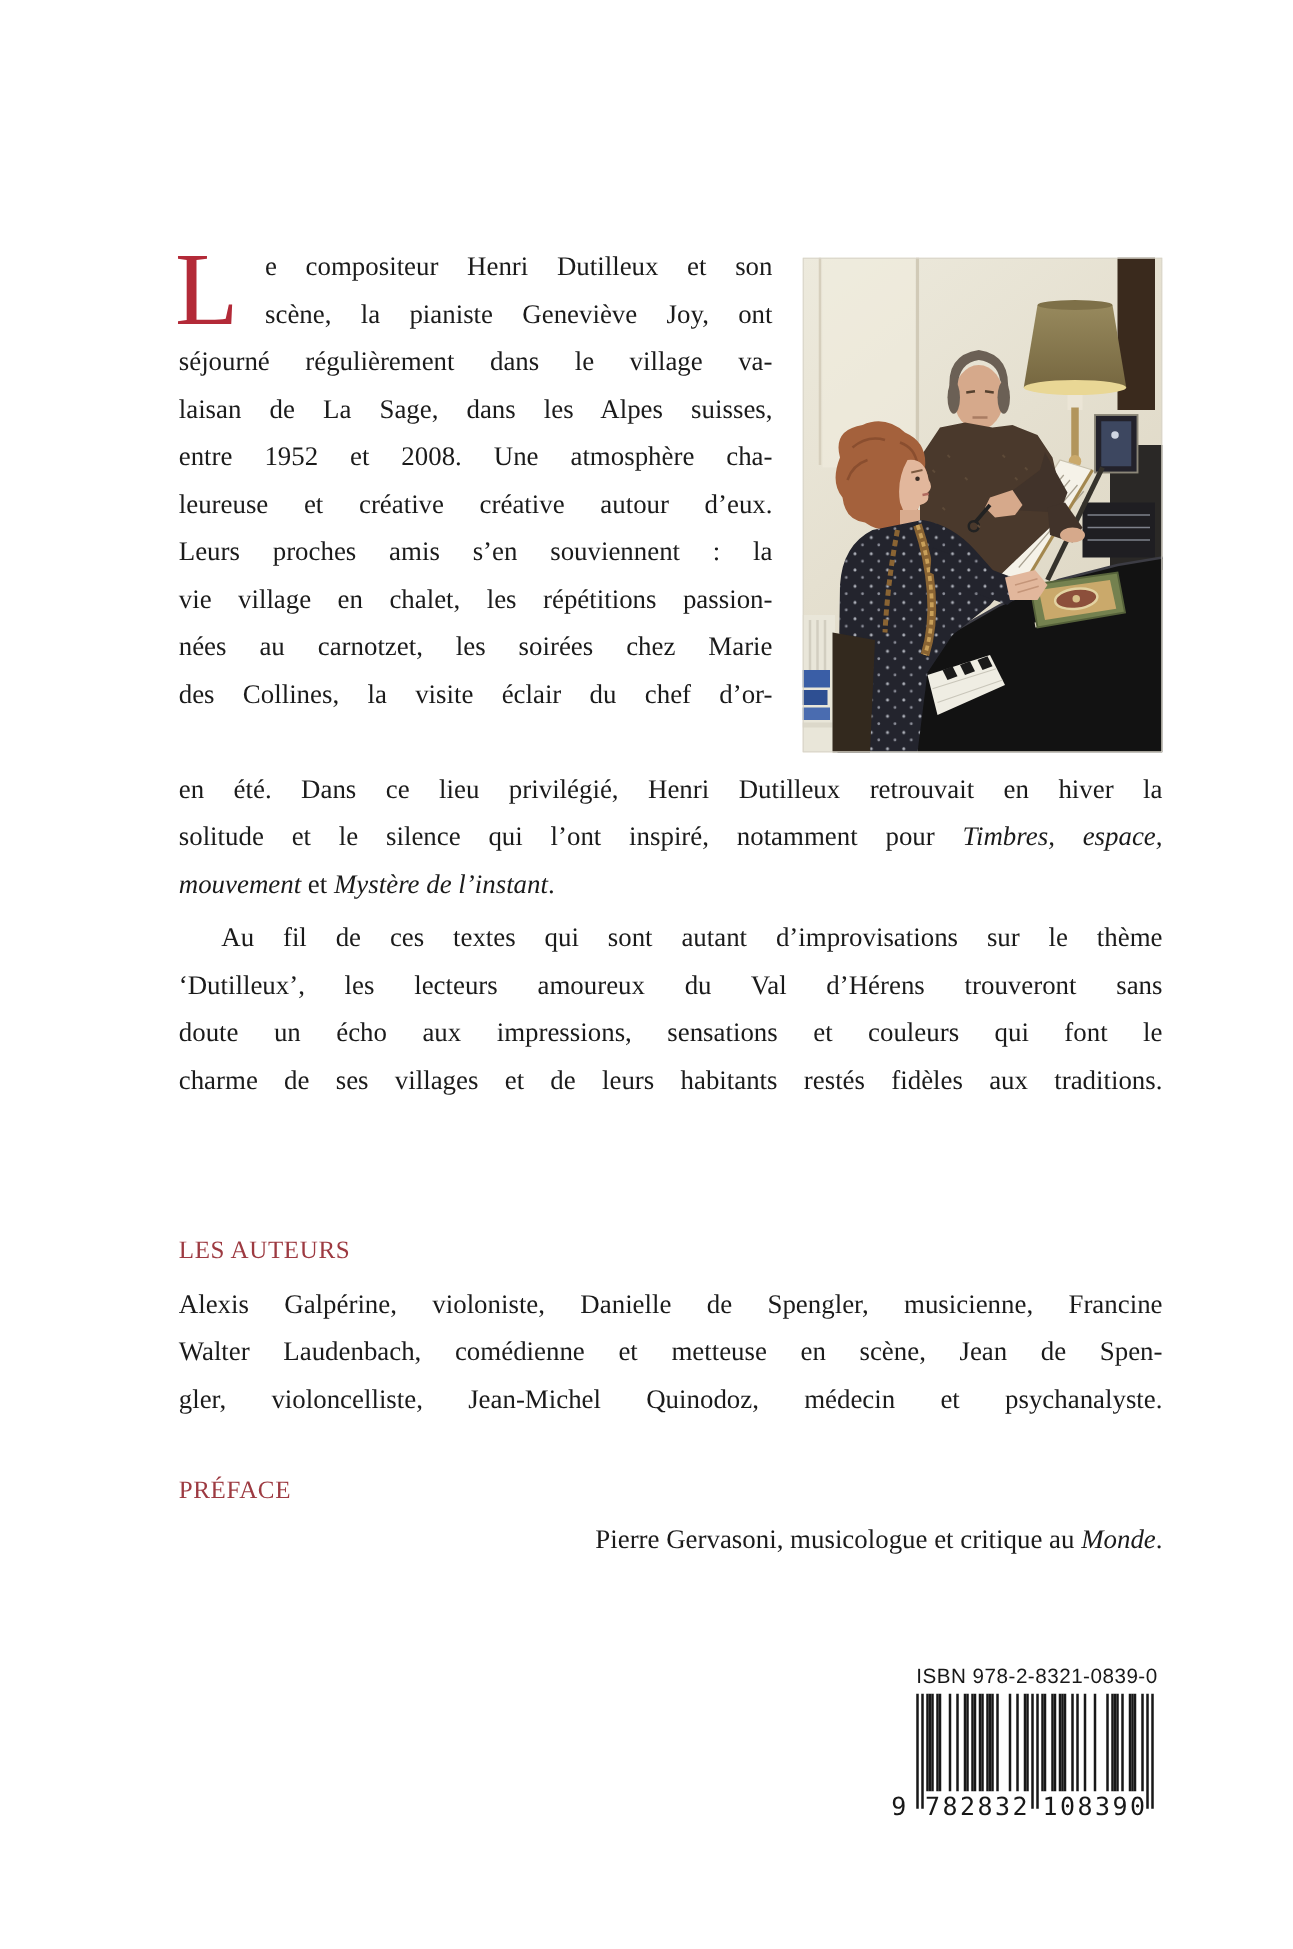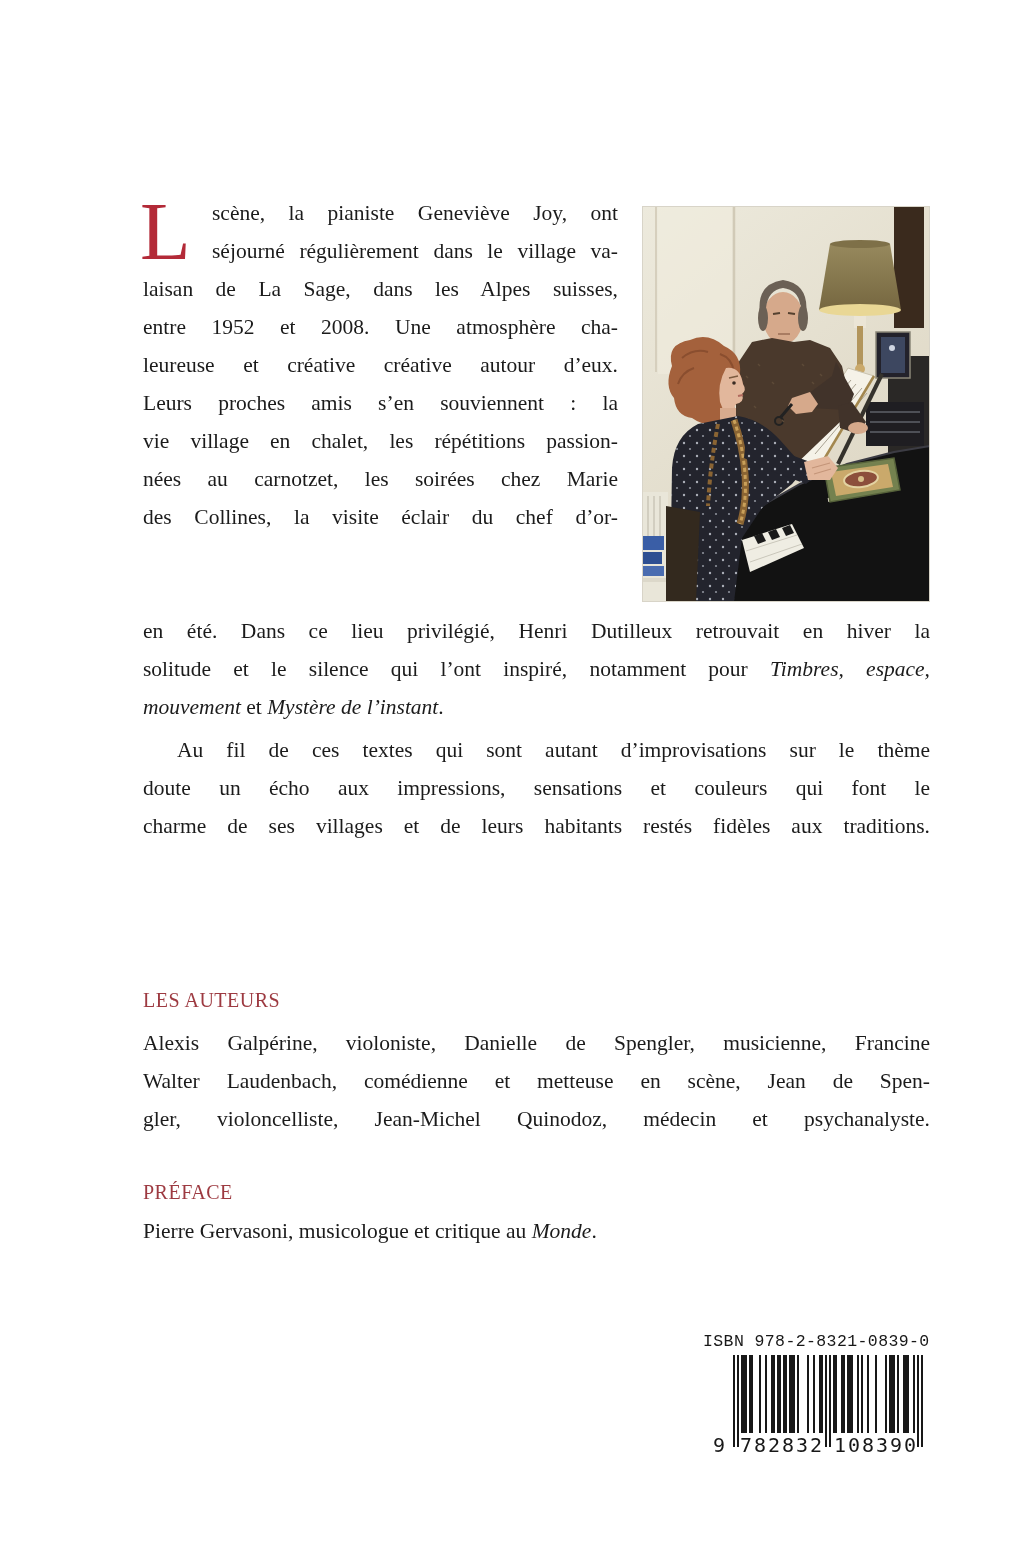--- a/index.html
+++ b/index.html
@@ -4,21 +4,21 @@
 <style>
   html,body { margin:0; padding:0; background:#ffffff; }
   body { width:1034px; height:1559px; position:relative; overflow:hidden;
          font-family:"Liberation Serif","DejaVu Serif",serif; color:var(--text-color,#1b1b1b); }
   .abs { position:absolute; }
 
   
   .bodytext { font-size:21.5px; line-height:38px; }
   .tline { text-align:justify; text-align-last:justify; white-space:normal; }
   .last-left .tline:last-child { text-align-last:left; }
-  .no-just .tline { text-align:left; text-align-last:auto; }
+  .no-just .tline { text-align:right; text-align-last:auto; }
   .indent-first .tline:first-child { text-indent:34px; }
   .tline i { font-style:italic; }
 
   
   #para1col { left:143px; top:194px; width:475px; }
   #para1col .tline:nth-child(1), #para1col .tline:nth-child(2) { padding-left:69px; }
   #dropcap { left:140px; top:190px; font-size:83px; line-height:1;
              color:var(--accent-dropcap,#b32a38); font-weight:400; }
 
   #para1full { left:143px; top:612px; width:787px; }
@@ -30,50 +30,52 @@
 
   
   .redhead { color:var(--accent-heading,#9d3a41); font-size:20px; line-height:32px; letter-spacing:0.5px; }
   #authors-heading { left:143px; top:984px; }
   #authors-lines   { left:143px; top:1024px; width:787px; }
   #preface-heading { left:143px; top:1176px; }
   #preface-line    { left:143px; top:1212px; width:787px; }
 
   
   #barcode { left:703px; top:1332px; width:250px; }
-  #isbn-label { width:190px; text-align:center;
-                font-family:Liberation Mono, monospace;
+  #isbn-label { margin-left:30px; width:190px; text-align:center;
+                font-family:Liberation Sans, sans-serif;
                 font-size:16.5px; letter-spacing:0.4px; color:#181818; white-space:nowrap; }
   .bdigit { font-family:"DejaVu Sans Mono",monospace; font-size:20px; fill:#181818; }
 </style>
 </head>
 <body style="--accent-dropcap: #b32a38; --accent-heading: #9d3a41; --text-color: #1b1b1b;">
 
 <div id="dropcap" class="abs">L</div>
 
 <div id="para1col" class="abs bodytext">
+    <div class="tline">e compositeur Henri Dutilleux et son</div>
     <div class="tline">scène, la pianiste Geneviève Joy, ont</div>
     <div class="tline">séjourné régulièrement dans le village va-</div>
     <div class="tline">laisan de La Sage, dans les Alpes suisses,</div>
     <div class="tline">entre 1952 et 2008. Une atmosphère cha-</div>
     <div class="tline">leureuse et créative créative autour d’eux.</div>
     <div class="tline">Leurs proches amis s’en souviennent : la</div>
     <div class="tline">vie village en chalet, les répétitions passion-</div>
     <div class="tline">nées au carnotzet, les soirées chez Marie</div>
     <div class="tline">des Collines, la visite éclair du chef d’or-</div>
   </div>
 
 <div id="para1full" class="abs bodytext last-left">
     <div class="tline">en été. Dans ce lieu privilégié, Henri Dutilleux retrouvait en hiver la</div>
     <div class="tline">solitude et le silence qui l’ont inspiré, notamment pour <i>Timbres, espace,</i></div>
     <div class="tline"><i>mouvement</i> et <i>Mystère de l’instant</i>.</div>
   </div>
 
 <div id="para2" class="abs bodytext indent-first">
     <div class="tline">Au fil de ces textes qui sont autant d’improvisations sur le thème</div>
+    <div class="tline">‘Dutilleux’, les lecteurs amoureux du Val d’Hérens trouveront sans</div>
     <div class="tline">doute un écho aux impressions, sensations et couleurs qui font le</div>
     <div class="tline">charme de ses villages et de leurs habitants restés fidèles aux traditions.</div>
   </div>
 
 <div id="photo" class="abs">
   <svg width="288" height="396" viewBox="0 0 288 396">
     <defs>
       <linearGradient id="wallg" x1="0" y1="0" x2="0.6" y2="1">
         <stop offset="0" stop-color="#edeadd"></stop>
           <stop offset="1" stop-color="#ddd6c3"></stop>

